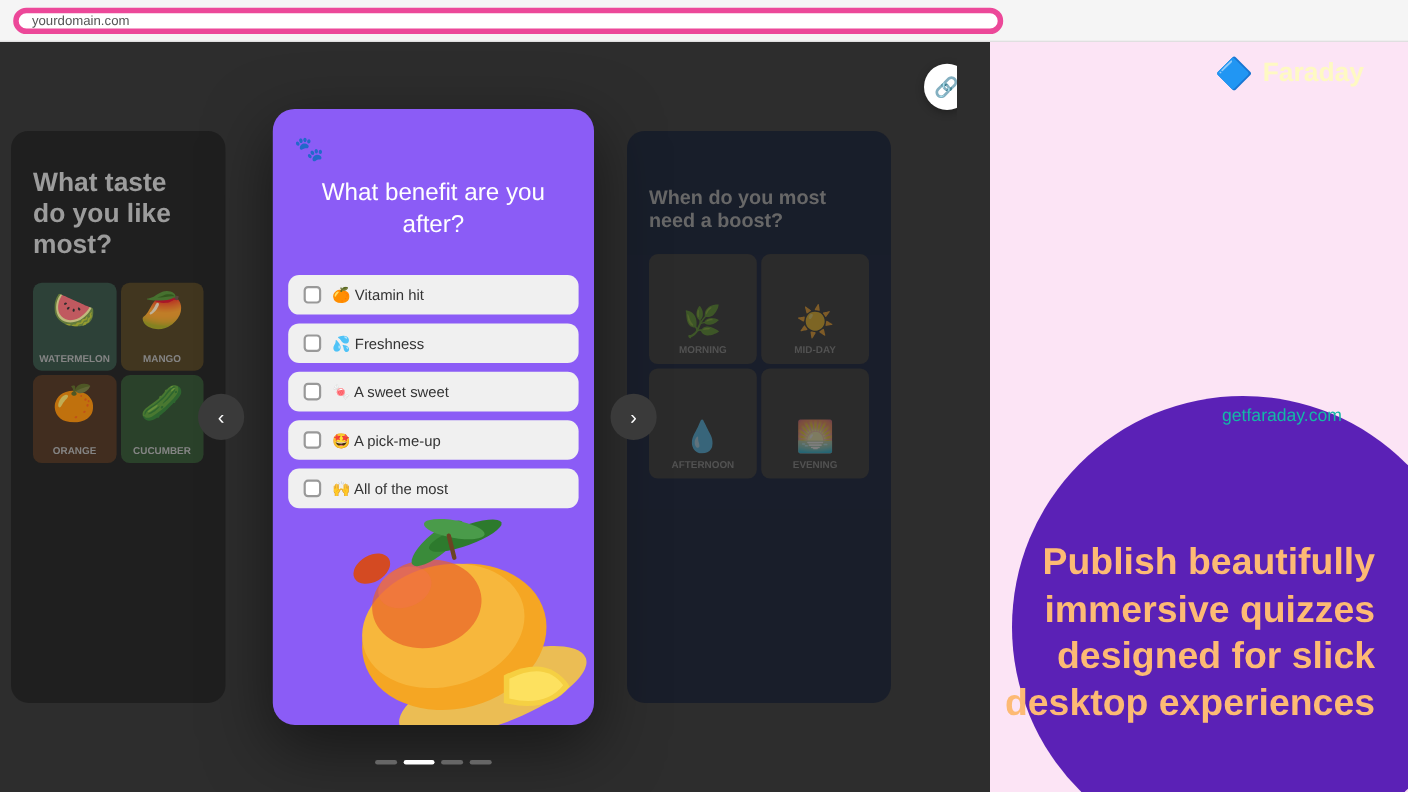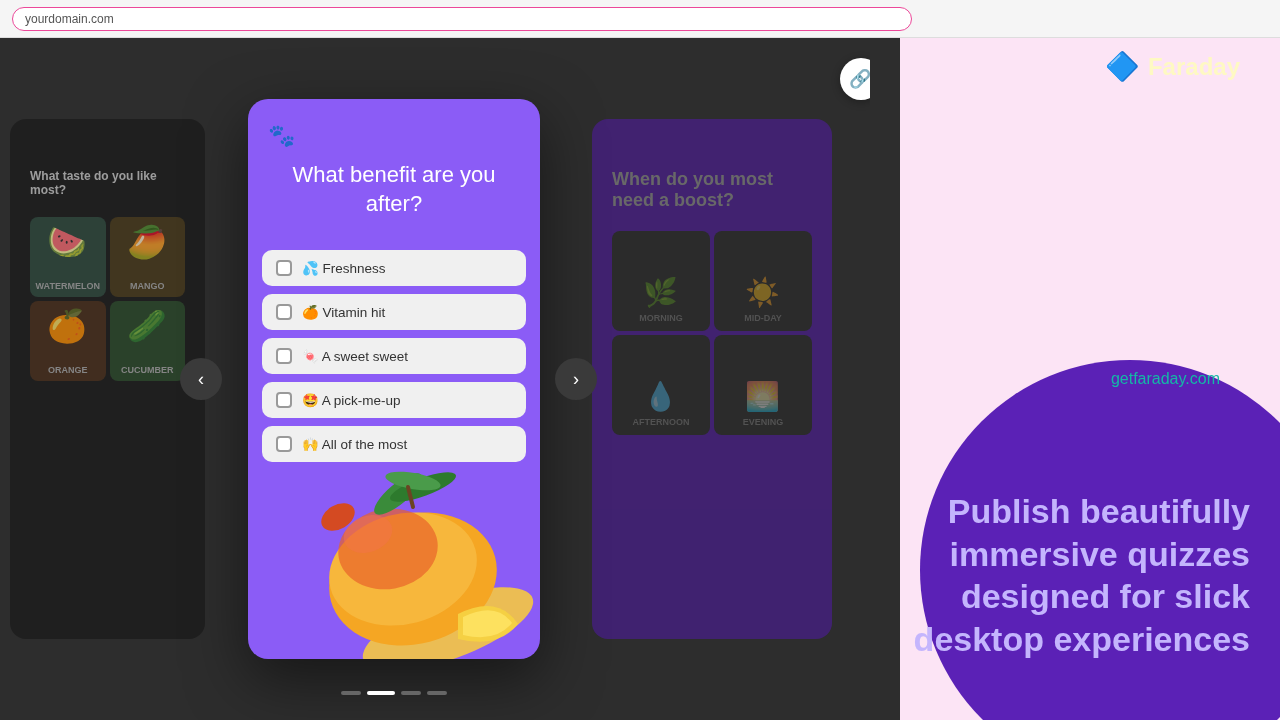--- a/index.html
+++ b/index.html
@@ -19,21 +19,21 @@
       height: 38px;
       background: #f5f5f5;
       border-bottom: 1px solid #ddd;
       display: flex;
       align-items: center;
       padding: 0 12px;
       z-index: 10;
     }
     .address-bar {
       background: white;
-      border: 1px solid #ec4899;
+      border: 5px solid #ec4899;
       border-radius: 20px;
       width: 900px;
       height: 24px;
       display: flex;
       align-items: center;
       padding: 0 12px;
       font-size: 12px;
       color: #555;
     }
 
@@ -92,21 +92,21 @@
       position: absolute;
       bottom: 60px;
       right: 30px;
       width: 340px;
       z-index: 5;
       text-align: right;
     }
     .right-panel-text .main-text {
       font-size: 34px;
       font-weight: 800;
-      color: #c4b5fd;
+      color: #fdba74;
       line-height: 1.25;
     }
     .right-panel-website {
       position: absolute;
       top: 50%;
       right: 60px;
       transform: translateY(-50%);
       font-size: 16px;
       color: #14b8a6;
       z-index: 5;
@@ -178,23 +178,23 @@
       overflow: hidden;
       opacity: 0.7;
     }
     .slide-left-content {
       padding: 20px;
       height: 100%;
       position: relative;
     }
     .slide-left-title {
       color: #ccc;
-      font-size: 12px;
+      font-size: 24px;
       font-weight: 700;
-      margin-top: 30px;
+      margin-top: 14px;
       margin-bottom: 20px;
     }
     .fruit-grid {
       display: grid;
       grid-template-columns: 1fr 1fr;
       gap: 4px;
     }
     .fruit-cell {
       height: 80px;
       border-radius: 8px;
@@ -288,26 +288,26 @@
       position: absolute;
       bottom: -10px;
       left: 10px;
       width: 280px;
       height: 230px;
     }
 
     
     .slide-right {
       position: absolute;
-      left: 592px;
+      left: 570px;
       top: 50%;
       transform: translateY(-50%);
       width: 240px;
       height: 520px;
-      background: #4c1d95;
+      background: #0f172a;
       border-radius: 16px;
       overflow: hidden;
       opacity: 0.65;
     }
     .slide-right-content {
       padding: 20px;
     }
     .slide-right-title {
       color: #888;
       font-size: 18px;
@@ -419,25 +419,25 @@
     </div>
 
     <div class="slide-center">
       <div class="slide-center-top">
         <span class="paw-icon">🐾</span>
         <div class="slide-question">What benefit are you after?</div>
       </div>
       <div class="options-list">
         <div class="option-item">
           <div class="option-checkbox"></div>
-          <span class="option-text">💦 Freshness</span>
+          <span class="option-text">🍊 Vitamin hit</span>
         </div>
         <div class="option-item">
           <div class="option-checkbox"></div>
-          <span class="option-text">🍊 Vitamin hit</span>
+          <span class="option-text">💦 Freshness</span>
         </div>
         <div class="option-item">
           <div class="option-checkbox"></div>
           <span class="option-text">🍬 A sweet sweet</span>
         </div>
         <div class="option-item">
           <div class="option-checkbox"></div>
           <span class="option-text">🤩 A pick-me-up</span>
         </div>
         <div class="option-item">

